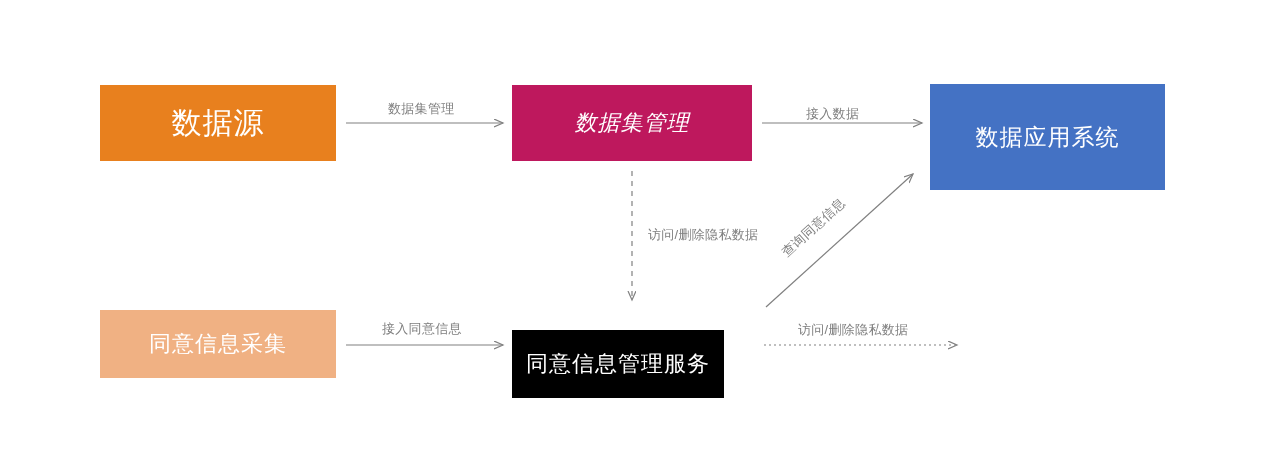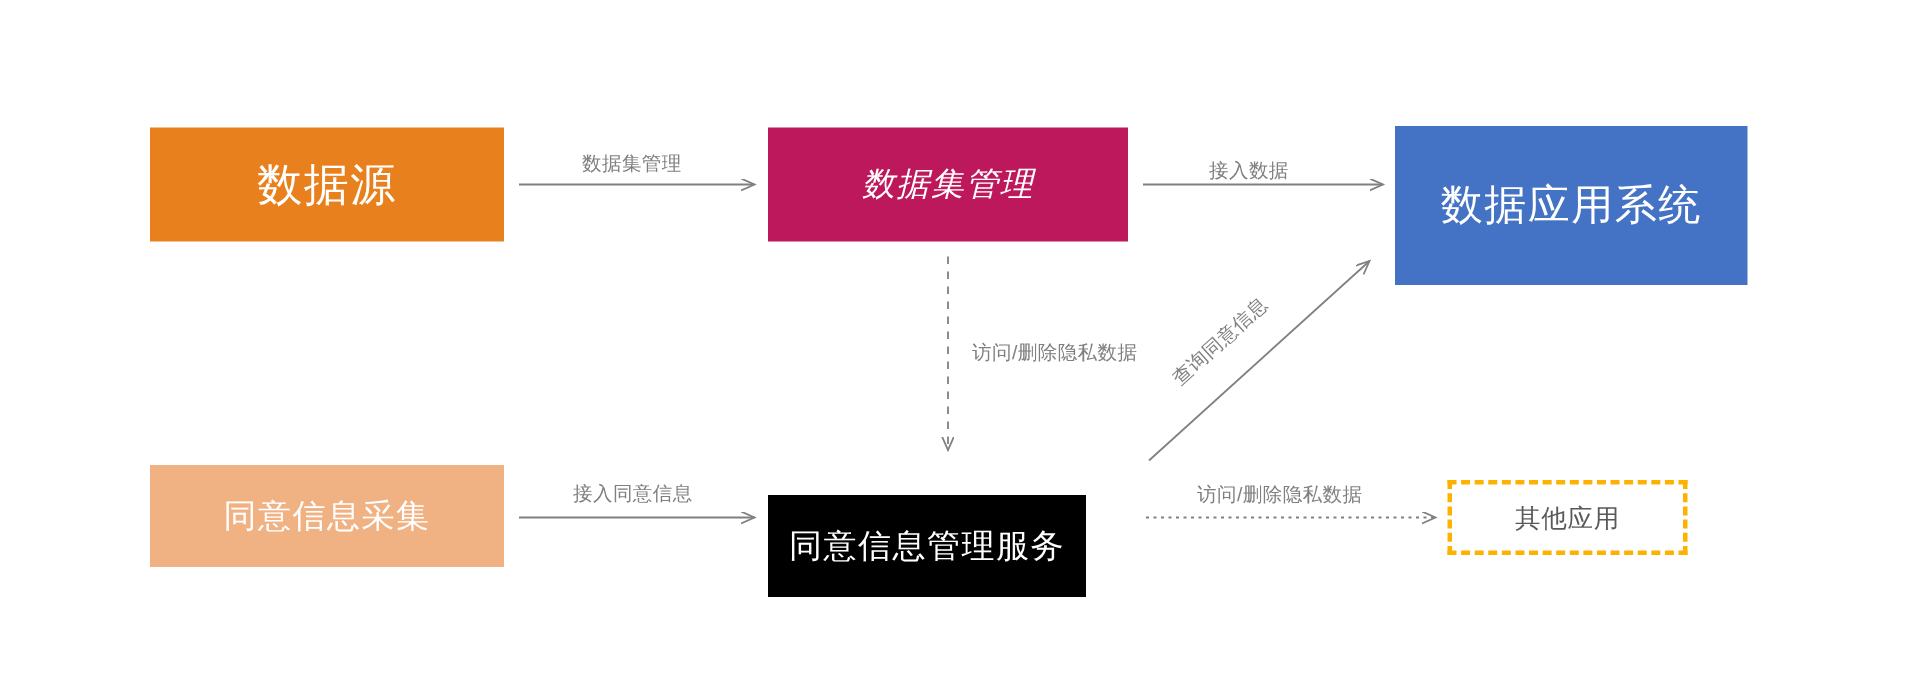--- a/index.html
+++ b/index.html
@@ -43,21 +43,21 @@
     background: #be185d;
     font-size: 22px;
     font-style: italic;
   }
   .node-dataapp {
     left: 930px;
     top: 84px;
     width: 235px;
     height: 106px;
     background: #4472C4;
-    font-size: 28px;
+    font-size: 23px;
   }
   .node-consentcollect {
     left: 100px;
     top: 310px;
     width: 236px;
     height: 68px;
     background: #F0B183;
     font-size: 22px;
   }
   .node-consentservice {
@@ -139,23 +139,20 @@
   </div>
 
   <div class="node node-consentcollect">
     <span>同意信息采集</span>
   </div>
 
   <div class="node node-consentservice">
     <span>同意信息管理服务</span>
   </div>
 
-  <div class="node node-otherapp">
-    <span>其他应用</span>
-  </div>
 
   <div class="edge-label" style="left:388px; top:100px;">数据集管理</div>
 
   <div class="edge-label" style="left:806px; top:105px;">接入数据</div>
 
   <div class="edge-label" style="left:648px; top:226px;">访问/删除隐私数据</div>
 
   <div class="edge-label" style="left:382px; top:320px;">接入同意信息</div>
 
   <div class="edge-label edge-label-rot" style="left:790px; top:243px; transform: rotate(-42deg);">查询同意信息</div>

